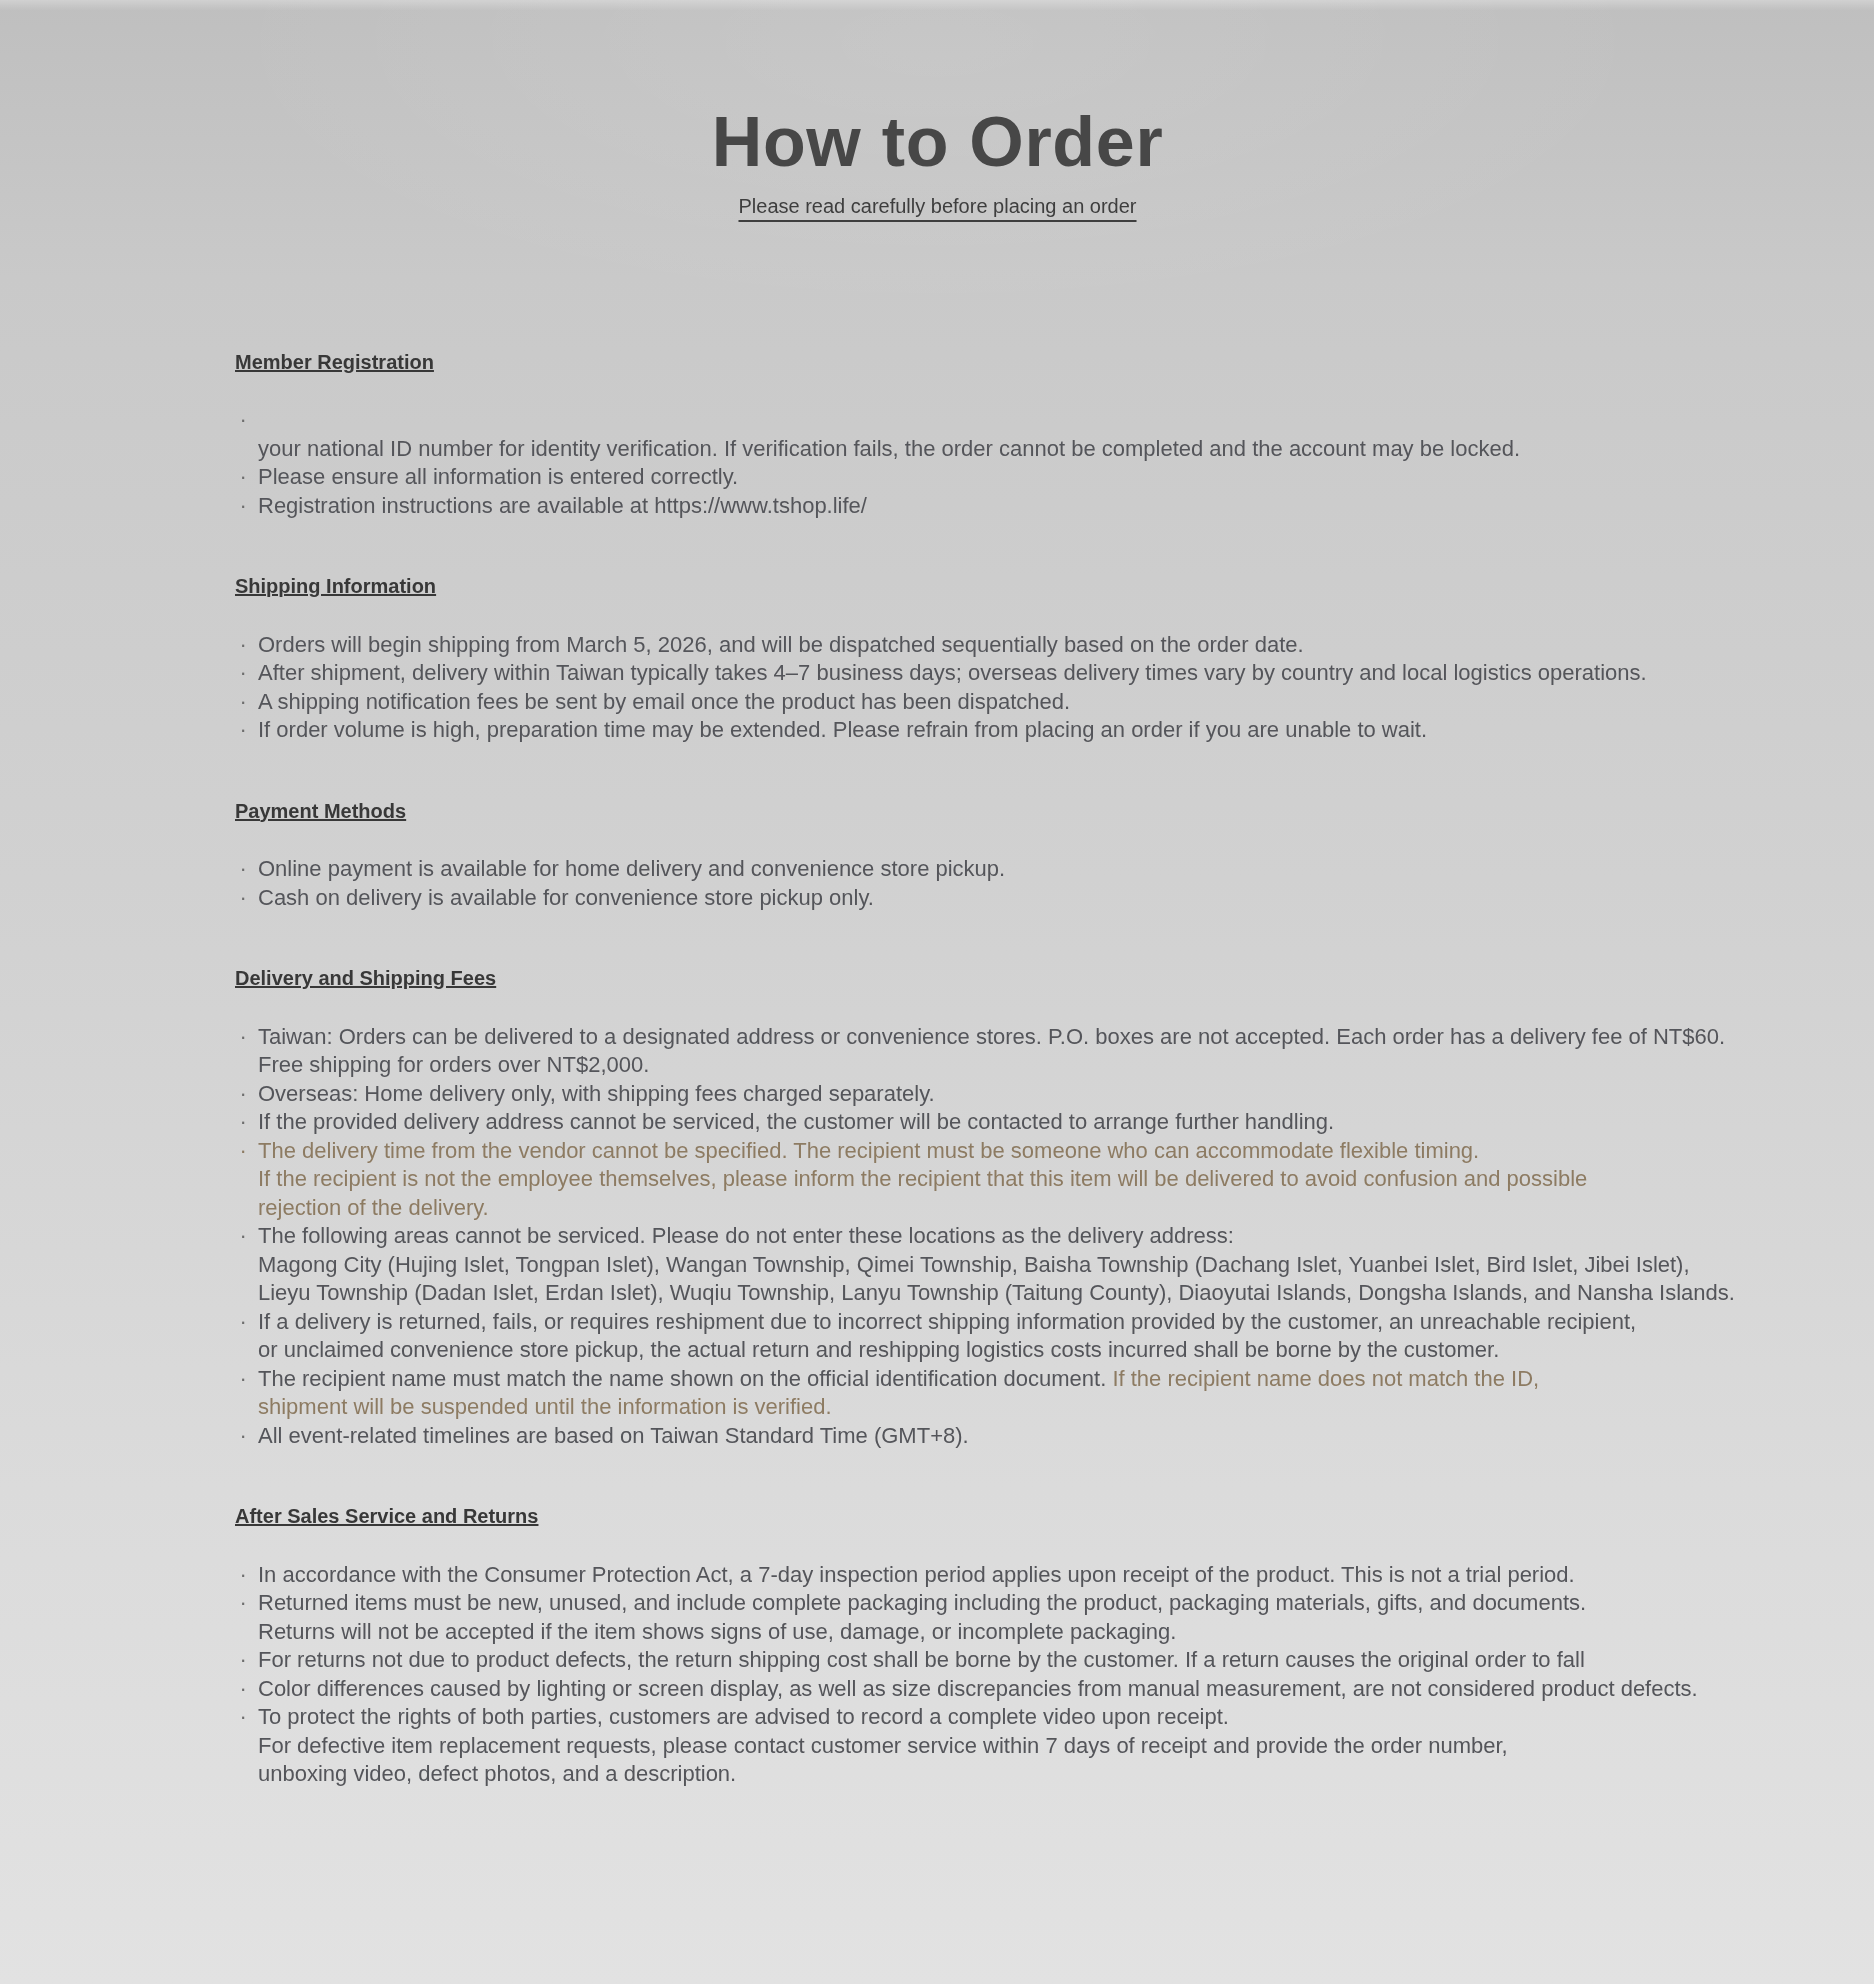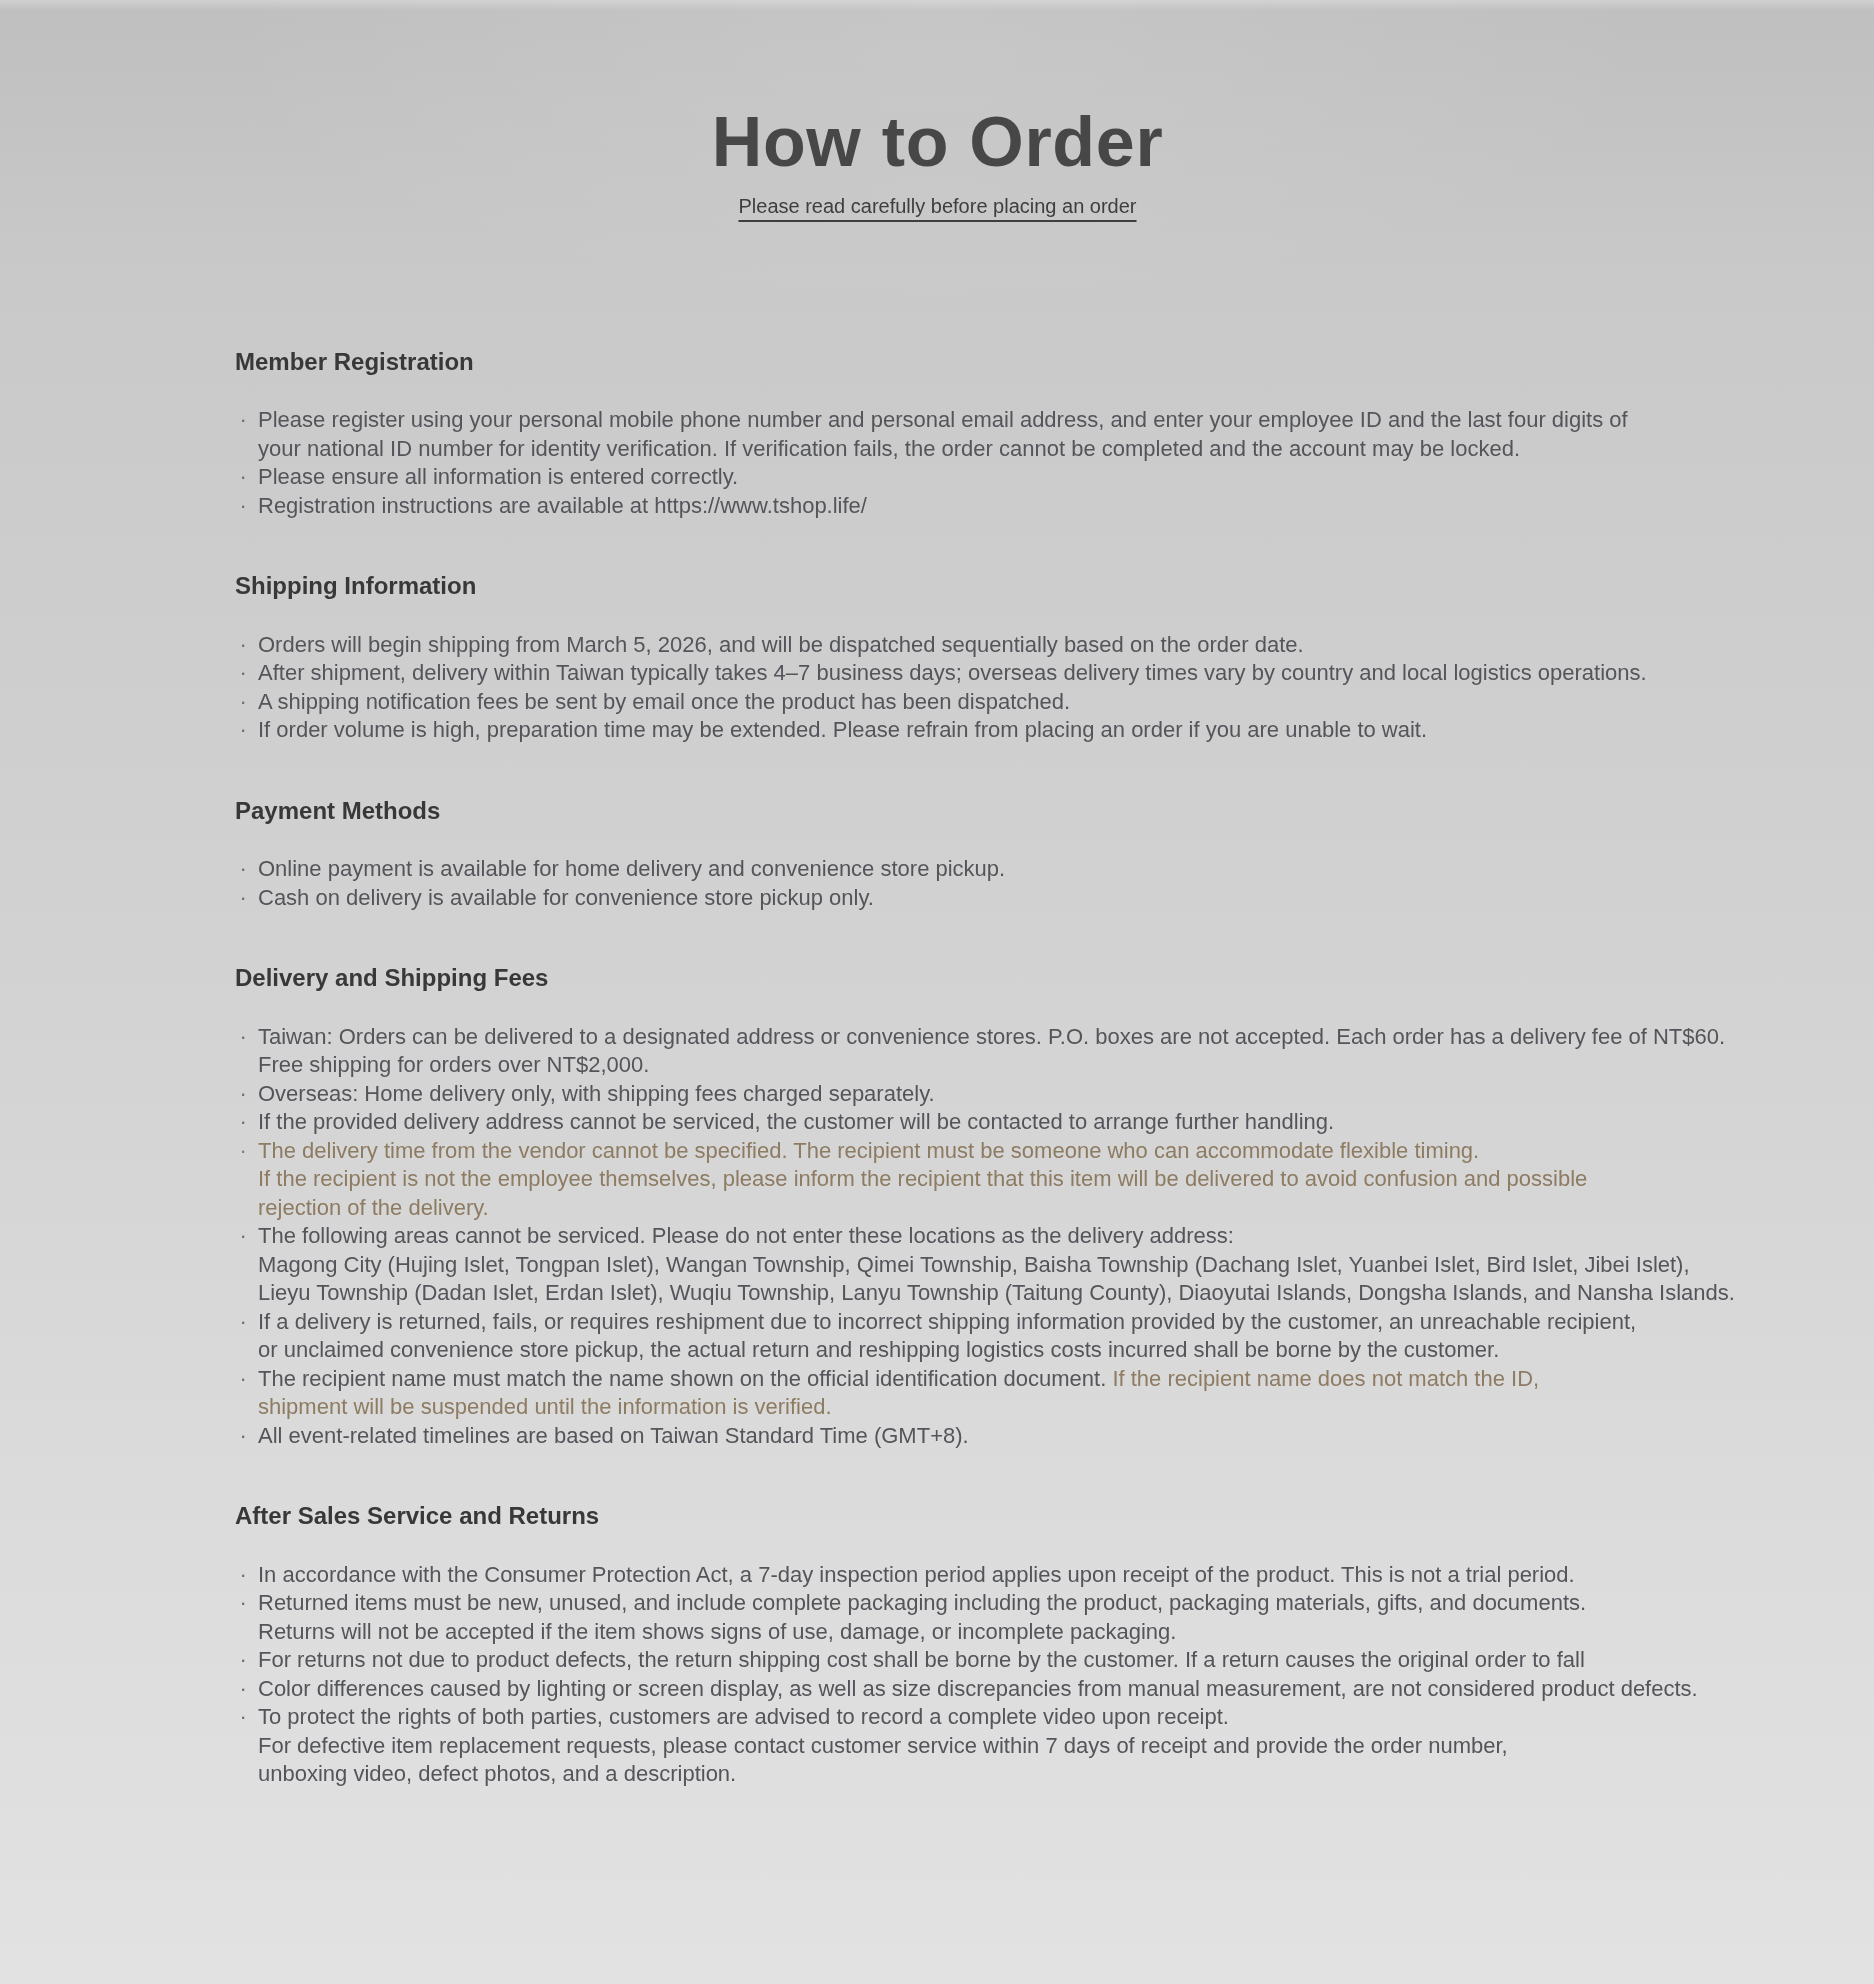--- a/index.html
+++ b/index.html
@@ -38,25 +38,26 @@
     text-underline-offset: 6.7px;
     text-decoration-thickness: 1.5px;
   }
   .content {
     padding-left: 235px;
     padding-right: 45px;
   }
   .section { margin-top: 52px; }
   .section.first { margin-top: 129px; }
   .section-heading {
-    font-size: 24px;
+    font-size: 20px;
     line-height: 28.5px;
     font-weight: 700;
     color: #383838;
     margin-bottom: 30px;
+    text-decoration: underline;
   }
   .bullet {
     position: relative;
     padding-left: 23px;
     font-size: 22px;
     line-height: 28.5px;
   }
   .dot {
     position: absolute;
     left: 0.7px;
@@ -80,21 +81,21 @@
       <span class="page-subtitle">Please read carefully before placing an order</span>
     </div>
   </div>
 
   <div class="content">
 
     <div class="section first">
       <h2 class="section-heading">Member Registration</h2>
       <div class="bullet">
         <span class="dot">·</span>
-        <span>Please register using your personal mobile phone number and personal email address, and enter your employee ID and the last four digits of</span><br>
+        <br>
         <span>your national ID number for identity verification. If verification fails, the order cannot be completed and the account may be locked.</span>
       </div>
       <div class="bullet">
         <span class="dot">·</span>
         <span>Please ensure all information is entered correctly.</span>
       </div>
       <div class="bullet">
         <span class="dot">·</span>
         <span>Registration instructions are available at https://www.tshop.life/</span>
       </div>

